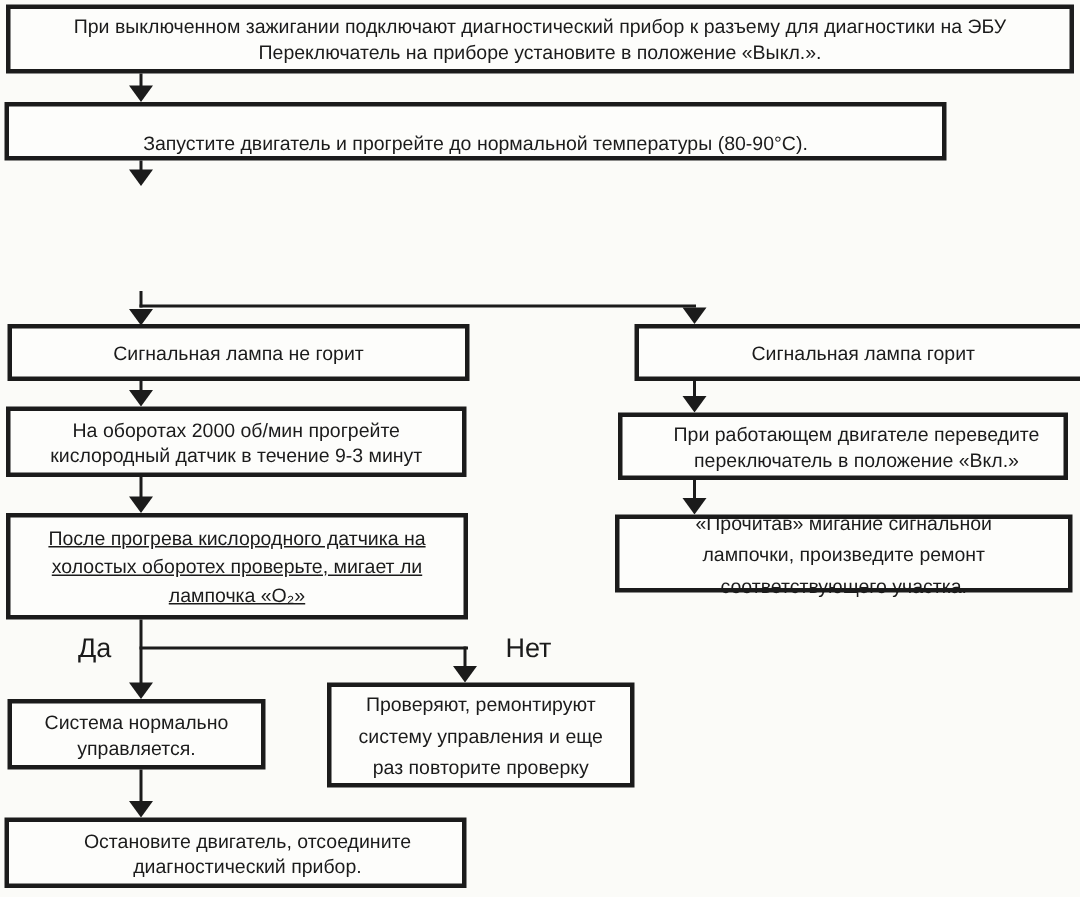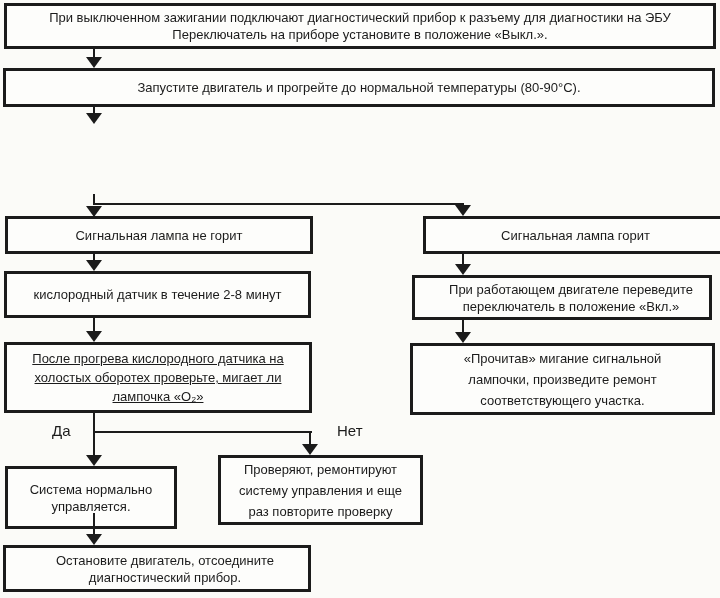--- a/index.html
+++ b/index.html
@@ -19,33 +19,33 @@
   .box .ln { width:100%; }
   .lh19 { line-height:19px; }
   .lh21 { line-height:21px; }
   .vl { position:absolute; width:2px; background:#1b1b1b; }
   .hl { position:absolute; height:2px; background:#1b1b1b; }
   .arr {
     position:absolute; width:0; height:0;
     border-left:8px solid transparent; border-right:8px solid transparent;
     border-top:11px solid #1b1b1b;
   }
-  .lbl { position:absolute; font-size:15px; color:#1b1b1b; }
+  .lbl { position:absolute; font-size:18px; color:#1b1b1b; }
 
   
   #b-connect   { left:4px;   top:3px;   width:712px; height:46px; }
-  #b-start     { left:3px;   top:68px;  width:712px; height:39px; }
+  #b-start     { left:3px;   top:68px;  width:628px; height:39px;justify-content:flex-end; }
   #b-checklamp { left:4px;   top:124px; width:711px; height:70px; }
   #b-lampoff   { left:5px;   top:216px; width:308px; height:38px; }
   #b-lampon    { left:410px; top:216px; width:305px; height:38px;margin-left:13px; }
   #b-warmup    { left:4px;   top:271px; width:307px; height:47px; }
   #b-switchon  { left:412px; top:275px; width:300px; height:45px;padding-left:18px; }
   #b-o2blink   { left:4px;   top:342px; width:308px; height:71px;text-decoration:underline; }
-  #b-readblink { left:410px; top:343px; width:305px; height:72px; }
-  #b-sysok     { left:5px;   top:466px; width:172px; height:63px; }
+  #b-readblink { left:410px; top:343px; width:305px; height:52px; }
+  #b-sysok     { left:5px;   top:466px; width:172px; height:47px; }
   #b-repair    { left:218px; top:455px; width:205px; height:70px;align-items:center; }
   #b-stop      { left:3px;   top:545px; width:308px; height:47px;padding-left:16px; }
 
   
   #c1  { left:93px;  top:49px;  height:10px; }
   #a1  { left:86px;  top:57px; }
   #c2  { left:93px;  top:107px; height:8px; }
   #a2  { left:86px;  top:113px; }
   #c3v { left:93px;  top:194px; height:11px; }
   #c3h { left:93px;  top:203px; width:371px; }
@@ -101,21 +101,22 @@
   <div class="box" id="b-lampon">
     <div class="ln">Сигнальная лампа горит</div>
   </div>
 
   <div class="vl" id="c4"></div>
   <div class="arr" id="a4"></div>
   <div class="vl" id="c5"></div>
   <div class="arr" id="a5"></div>
 
   <div class="box" id="b-warmup">
-    <div class="ln">кислородный датчик в течение 2-8 минут</div>
+    <div class="ln">На оборотах 2000 об/мин прогрейте</div>
+    <div class="ln">кислородный датчик в течение 9-3 минут</div>
   </div>
   <div class="box" id="b-switchon">
     <div class="ln">При работающем двигателе переведите</div>
     <div class="ln">переключатель в положение «Вкл.»</div>
   </div>
 
   <div class="vl" id="c6"></div>
   <div class="arr" id="a6"></div>
   <div class="vl" id="c7"></div>
   <div class="arr" id="a7"></div>

